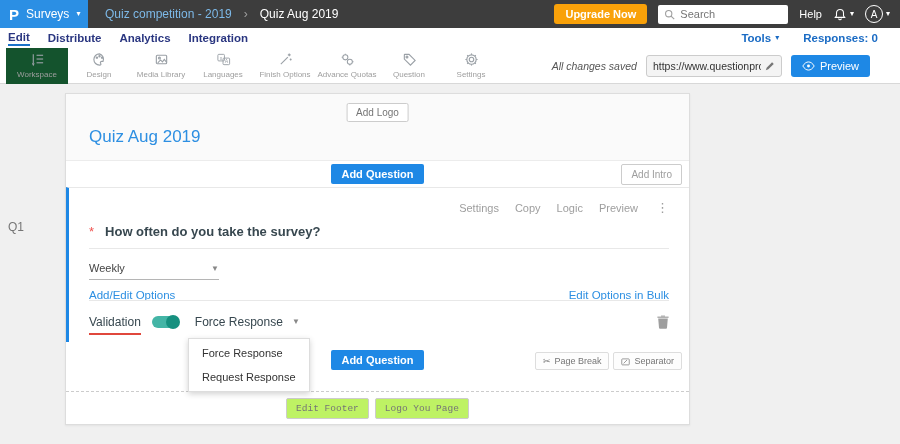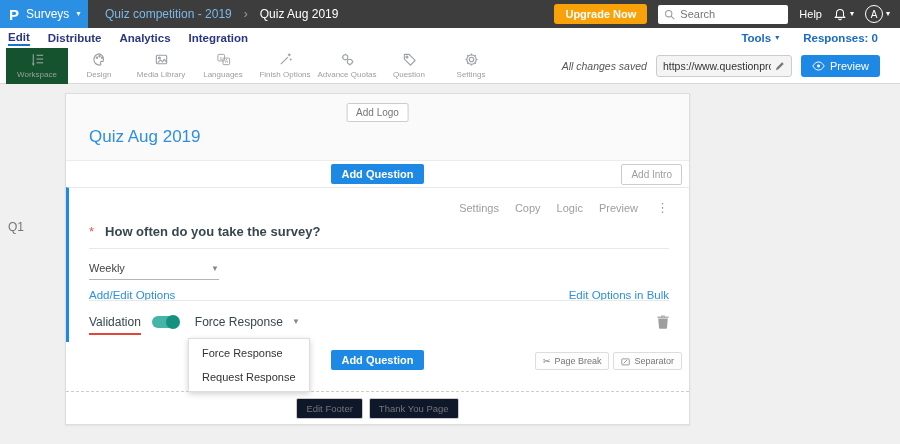--- a/index.html
+++ b/index.html
@@ -29,21 +29,21 @@
   .navbar { height:20px; background:#fff; display:flex; align-items:center; padding:0 8px; }
   .nav-item { font-size:11.5px; font-weight:bold; color:#2a3680; margin-right:18px; padding:1px 0; cursor:pointer; }
   .nav-item.active { border-bottom:2px solid #1a73c9; }
   .navbar-right { margin-left:auto; display:flex; align-items:center; gap:24px; padding-right:14px; }
   .tools-link, .responses-link { color:#1a6bc4; font-size:11.5px; font-weight:bold; cursor:pointer; display:flex; gap:4px; align-items:center; }
   
   .toolbar { height:36px; background:#fff; border-bottom:1px solid #d8d8d8; display:flex; align-items:center; padding-left:6px; }
   .tool-item { width:62px; height:36px; display:flex; flex-direction:column; align-items:center; justify-content:center; gap:3px; cursor:pointer; }
   .tool-item.active { background:#14532d; }
   .tool-label { font-size:8px; color:#9e9e9e; white-space:nowrap; }
-  .toolbar-right { margin-left:auto; display:flex; align-items:center; gap:9px; padding-right:20px; }
+  .toolbar-right { margin-left:auto; display:flex; align-items:center; gap:9px; padding-right:30px; }
   .saved-status { font-style:italic; font-size:10.5px; color:#555; }
   .url-box { display:flex; align-items:center; border:1px solid #ccc; background:#f4f4f4; border-radius:3px; height:22px; width:136px; padding:0 6px; gap:4px; }
   .url-text { font-size:10.5px; color:#333; white-space:nowrap; overflow:hidden; flex:1; }
   .preview-btn { background:#1e88e5; color:#fff; border:none; border-radius:3px; font-size:11px; padding:5px 11px; display:flex; align-items:center; gap:5px; cursor:pointer; font-family:inherit; }
   
   .content { position:relative; height:360px; }
   .q-id { position:absolute; left:8px; top:136px; font-size:12px; color:#757575; }
   .card { position:absolute; left:65px; top:9px; width:625px; background:#fff; border:1px solid #ddd; box-shadow:0 1px 2px rgba(0,0,0,.06); }
   .card-header { position:relative; height:67px; background:#fafafa; border-bottom:1px solid #ececec; }
   .add-logo-btn { position:absolute; left:50%; transform:translateX(-50%); top:9px; background:#fff; border:1px solid #ccc; border-radius:2px; font-size:10px; color:#757575; padding:3px 9px; cursor:pointer; font-family:Liberation Sans, sans-serif; }
@@ -68,21 +68,21 @@
   .toggle { width:27px; height:12px; background:#44b5a6; border-radius:7px; position:relative; margin-left:11px; cursor:pointer; }
   .toggle-knob { position:absolute; right:-1px; top:-1px; width:14px; height:14px; border-radius:50%; background:#16907f; }
   .force-wrap { display:flex; align-items:center; gap:9px; margin-left:16px; font-size:12px; color:#37474f; cursor:pointer; }
   .trash-btn { margin-left:auto; cursor:pointer; display:flex; }
   .fr-dropdown { position:absolute; left:119px; top:150px; min-width:100px; background:#fff; border:1px solid #ddd; box-shadow:0 2px 6px rgba(0,0,0,.18); z-index:5; padding:2px 0; }
   .fr-item { font-size:11px; color:#333; padding:6px 13px; white-space:nowrap; cursor:pointer; }
   .strip2 { position:relative; height:49px; display:flex; justify-content:center; align-items:flex-start; padding-top:8px; }
   .pb-sep { position:absolute; right:7px; top:10px; display:flex; gap:4px; }
   .mini-btn { background:#fdfdfd; border:1px solid #ddd; border-radius:2px; font-size:9px; color:#757575; padding:3px 7px; display:flex; align-items:center; gap:4px; cursor:pointer; font-family:inherit; }
   .card-footer { height:33px; border-top:1px dashed #ccc; display:flex; align-items:center; justify-content:center; gap:6px; }
-  .footer-btn { background:#0f172a; border:1px solid #ccc; border-radius:2px; font-size:9.5px; color:#757575; padding:4px 9px; cursor:pointer; font-family:Liberation Sans, sans-serif; }
+  .footer-btn { background:#bef264; border:1px solid #ccc; border-radius:2px; font-size:9.5px; color:#757575; padding:4px 9px; cursor:pointer; font-family:Liberation Mono, monospace; }
   svg { display:block; }
 </style>
 </head>
 <body>
 
 <div class="topbar">
   <div class="brand">
     <span class="logo-glyph">P</span>
     <span class="product-label">Surveys</span>
     <span class="caret">▾</span>
@@ -327,16 +327,16 @@
                 <path d="M3.5 8.5l4.5-4.5"></path>
               </svg>
           </span>
           <span>Separator</span>
         </button>
       </div>
     </div>
 
     <div class="card-footer">
       <button class="footer-btn">Edit Footer</button>
-      <button class="footer-btn">Thank You Page</button>
+      <button class="footer-btn">Logo You Page</button>
     </div>
   </div>
 </div>
 
 </body></html>

